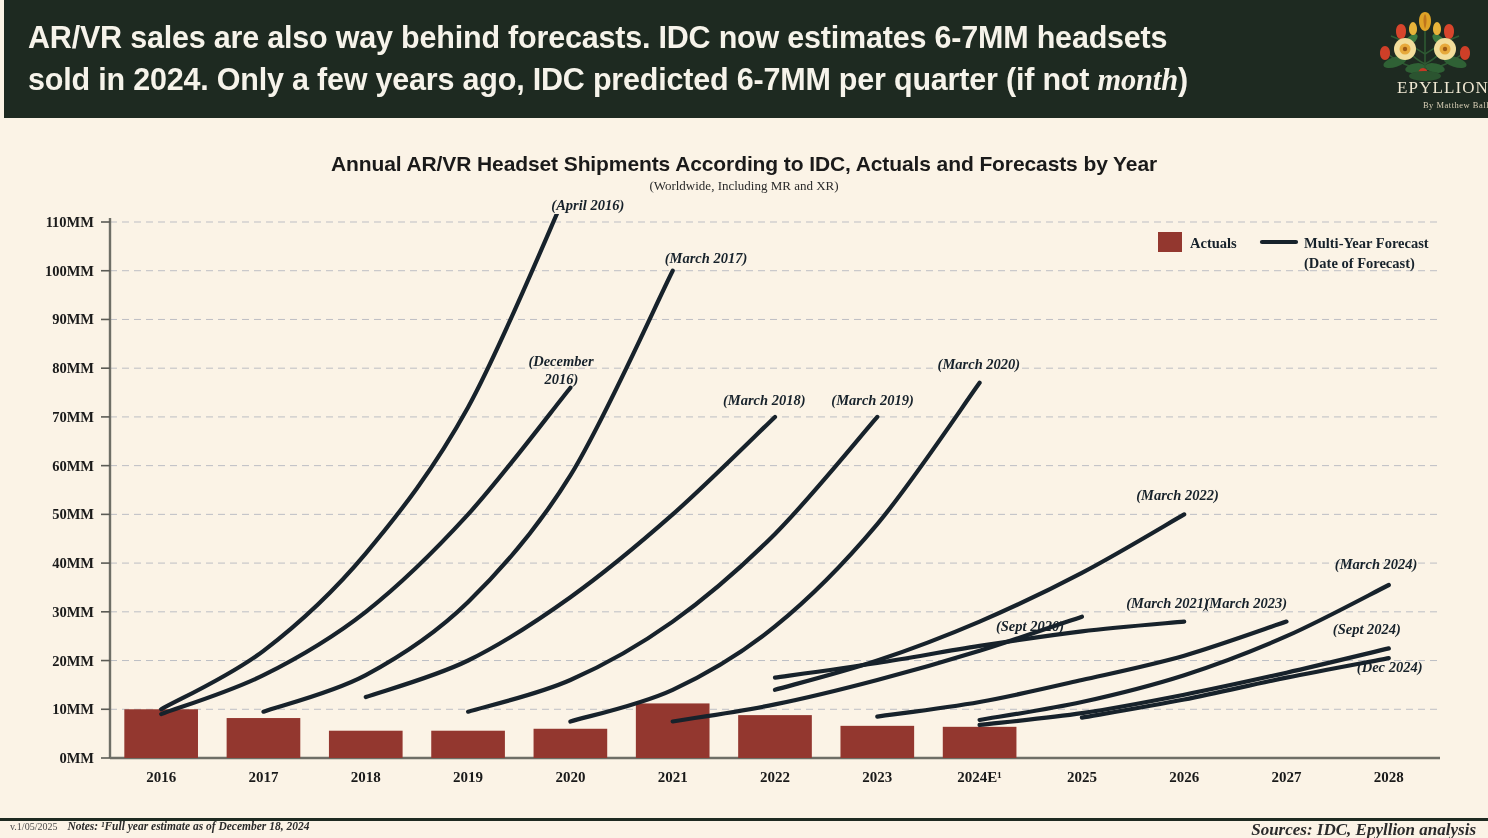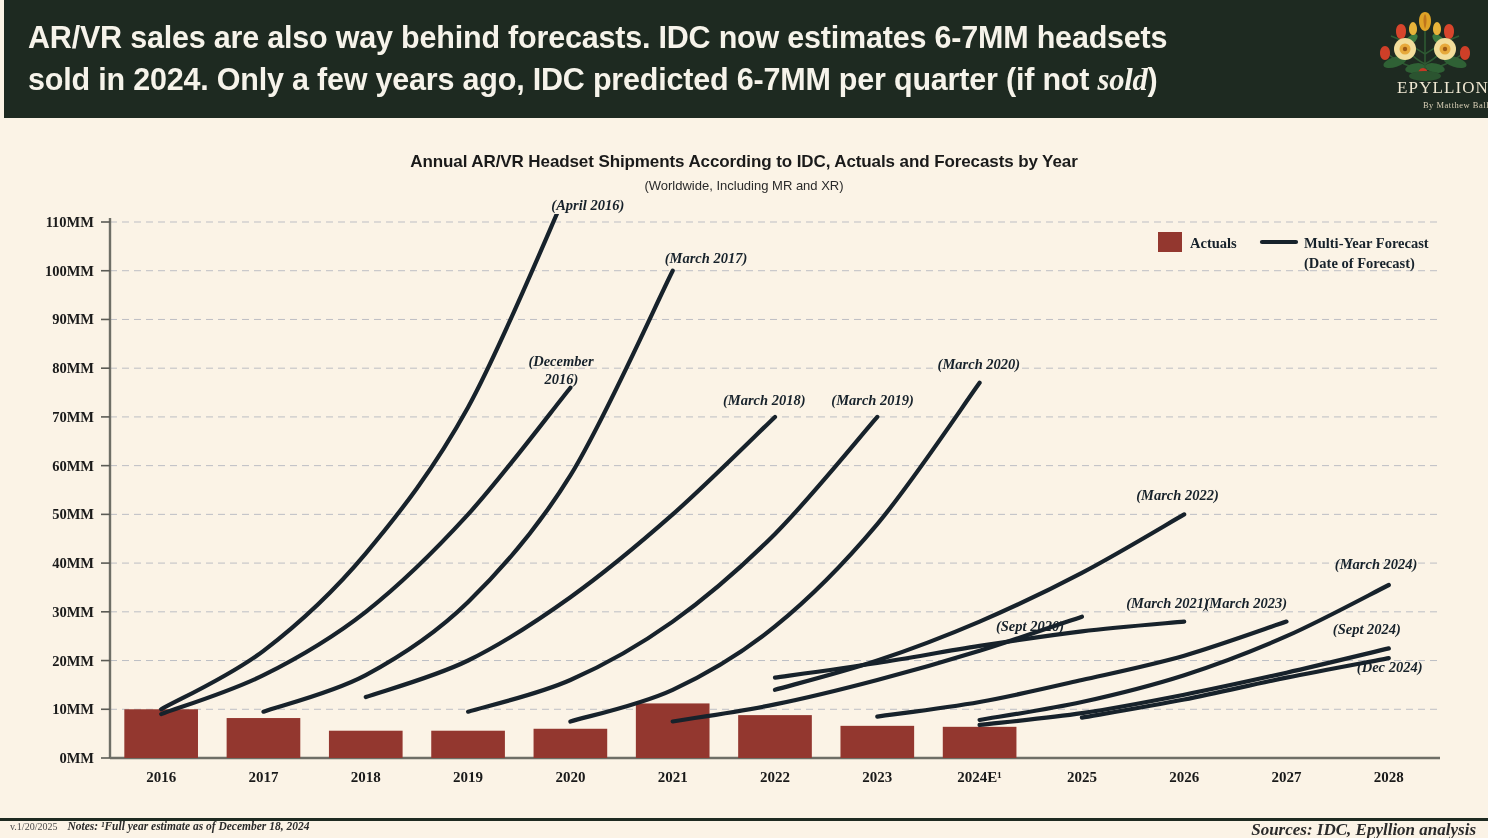--- a/index.html
+++ b/index.html
@@ -49,27 +49,27 @@
     position: absolute; left: 0; top: 98px; width: 128px;
     color: #D9CFB6; font-family: "Liberation Serif", serif;
     font-size: 8.5px; letter-spacing: 0.5px;
   }
 
   
   #chart-title {
     position: absolute; left: 0; top: 152px; width: 1488px;
     text-align: center;
     font-family: "Liberation Sans", sans-serif;
-    font-weight: bold; font-size: 17px; color: #1A1A1A;
+    font-weight: bold; font-size: 21px; color: #1A1A1A;
     letter-spacing: -0.1px;
   }
   #chart-subtitle {
     position: absolute; left: 0; top: 178px; width: 1488px;
     text-align: center;
-    font-family: Liberation Sans, sans-serif;
+    font-family: Liberation Serif, serif;
     font-size: 13px; color: #2A2A2A;
   }
 
   
   #plot-wrap { position: absolute; left: 0; top: 0; width: 1488px; height: 838px; }
   svg#plot { position: absolute; left: 0; top: 0; }
 
   .ytick-label {
     font-family: "Liberation Serif", serif;
     font-weight: bold; font-size: 14.5px; fill: #1A1A1A;
@@ -106,21 +106,21 @@
   }
 </style>
 </head>
 <body>
 
 <div id="slide">
 
   <div id="header-band">
     <div id="headline">
       <span>AR/VR sales are also way behind forecasts. IDC now estimates 6-7MM headsets</span><br>
-      <span>sold in 2024. Only a few years ago, IDC predicted 6-7MM per quarter (if not </span><span class="ital">sold</span><span>)</span>
+      <span>sold in 2024. Only a few years ago, IDC predicted 6-7MM per quarter (if not </span><span class="ital">month</span><span>)</span>
     </div>
 
     <div id="logo">
       <svg id="logo-art" viewBox="0 0 128 80">
 
         <g stroke="#2E5A33" stroke-width="1.6" fill="none">
           <path d="M64 76 L64 16"></path>
           <path d="M64 62 C52 56 44 48 40 36"></path>
           <path d="M64 62 C76 56 84 48 88 36"></path>
           <path d="M64 52 C54 46 46 40 30 34"></path>
@@ -286,17 +286,17 @@
           <text x="1190" y="248" class="legend-text">Actuals</text>
           <line x1="1262" x2="1296" y1="242" y2="242" stroke="#17222B" stroke-width="4.2" stroke-linecap="round"></line>
           <text x="1304" y="248" class="legend-text">Multi-Year Forecast</text>
           <text x="1304" y="268" class="legend-text">(Date of Forecast)</text>
         </g>
     </svg>
   </div>
 
   <div id="footer-rule"></div>
   <div id="footer-left">
-    <span class="ver">v.1/20/2025</span><span class="notes">Notes: ¹Full year estimate as of December 18, 2024</span>
+    <span class="ver">v.1/05/2025</span><span class="notes">Notes: ¹Full year estimate as of December 18, 2024</span>
   </div>
   <div id="footer-right">Sources: IDC, Epyllion analysis</div>
 
 </div>
 
 </body></html>

